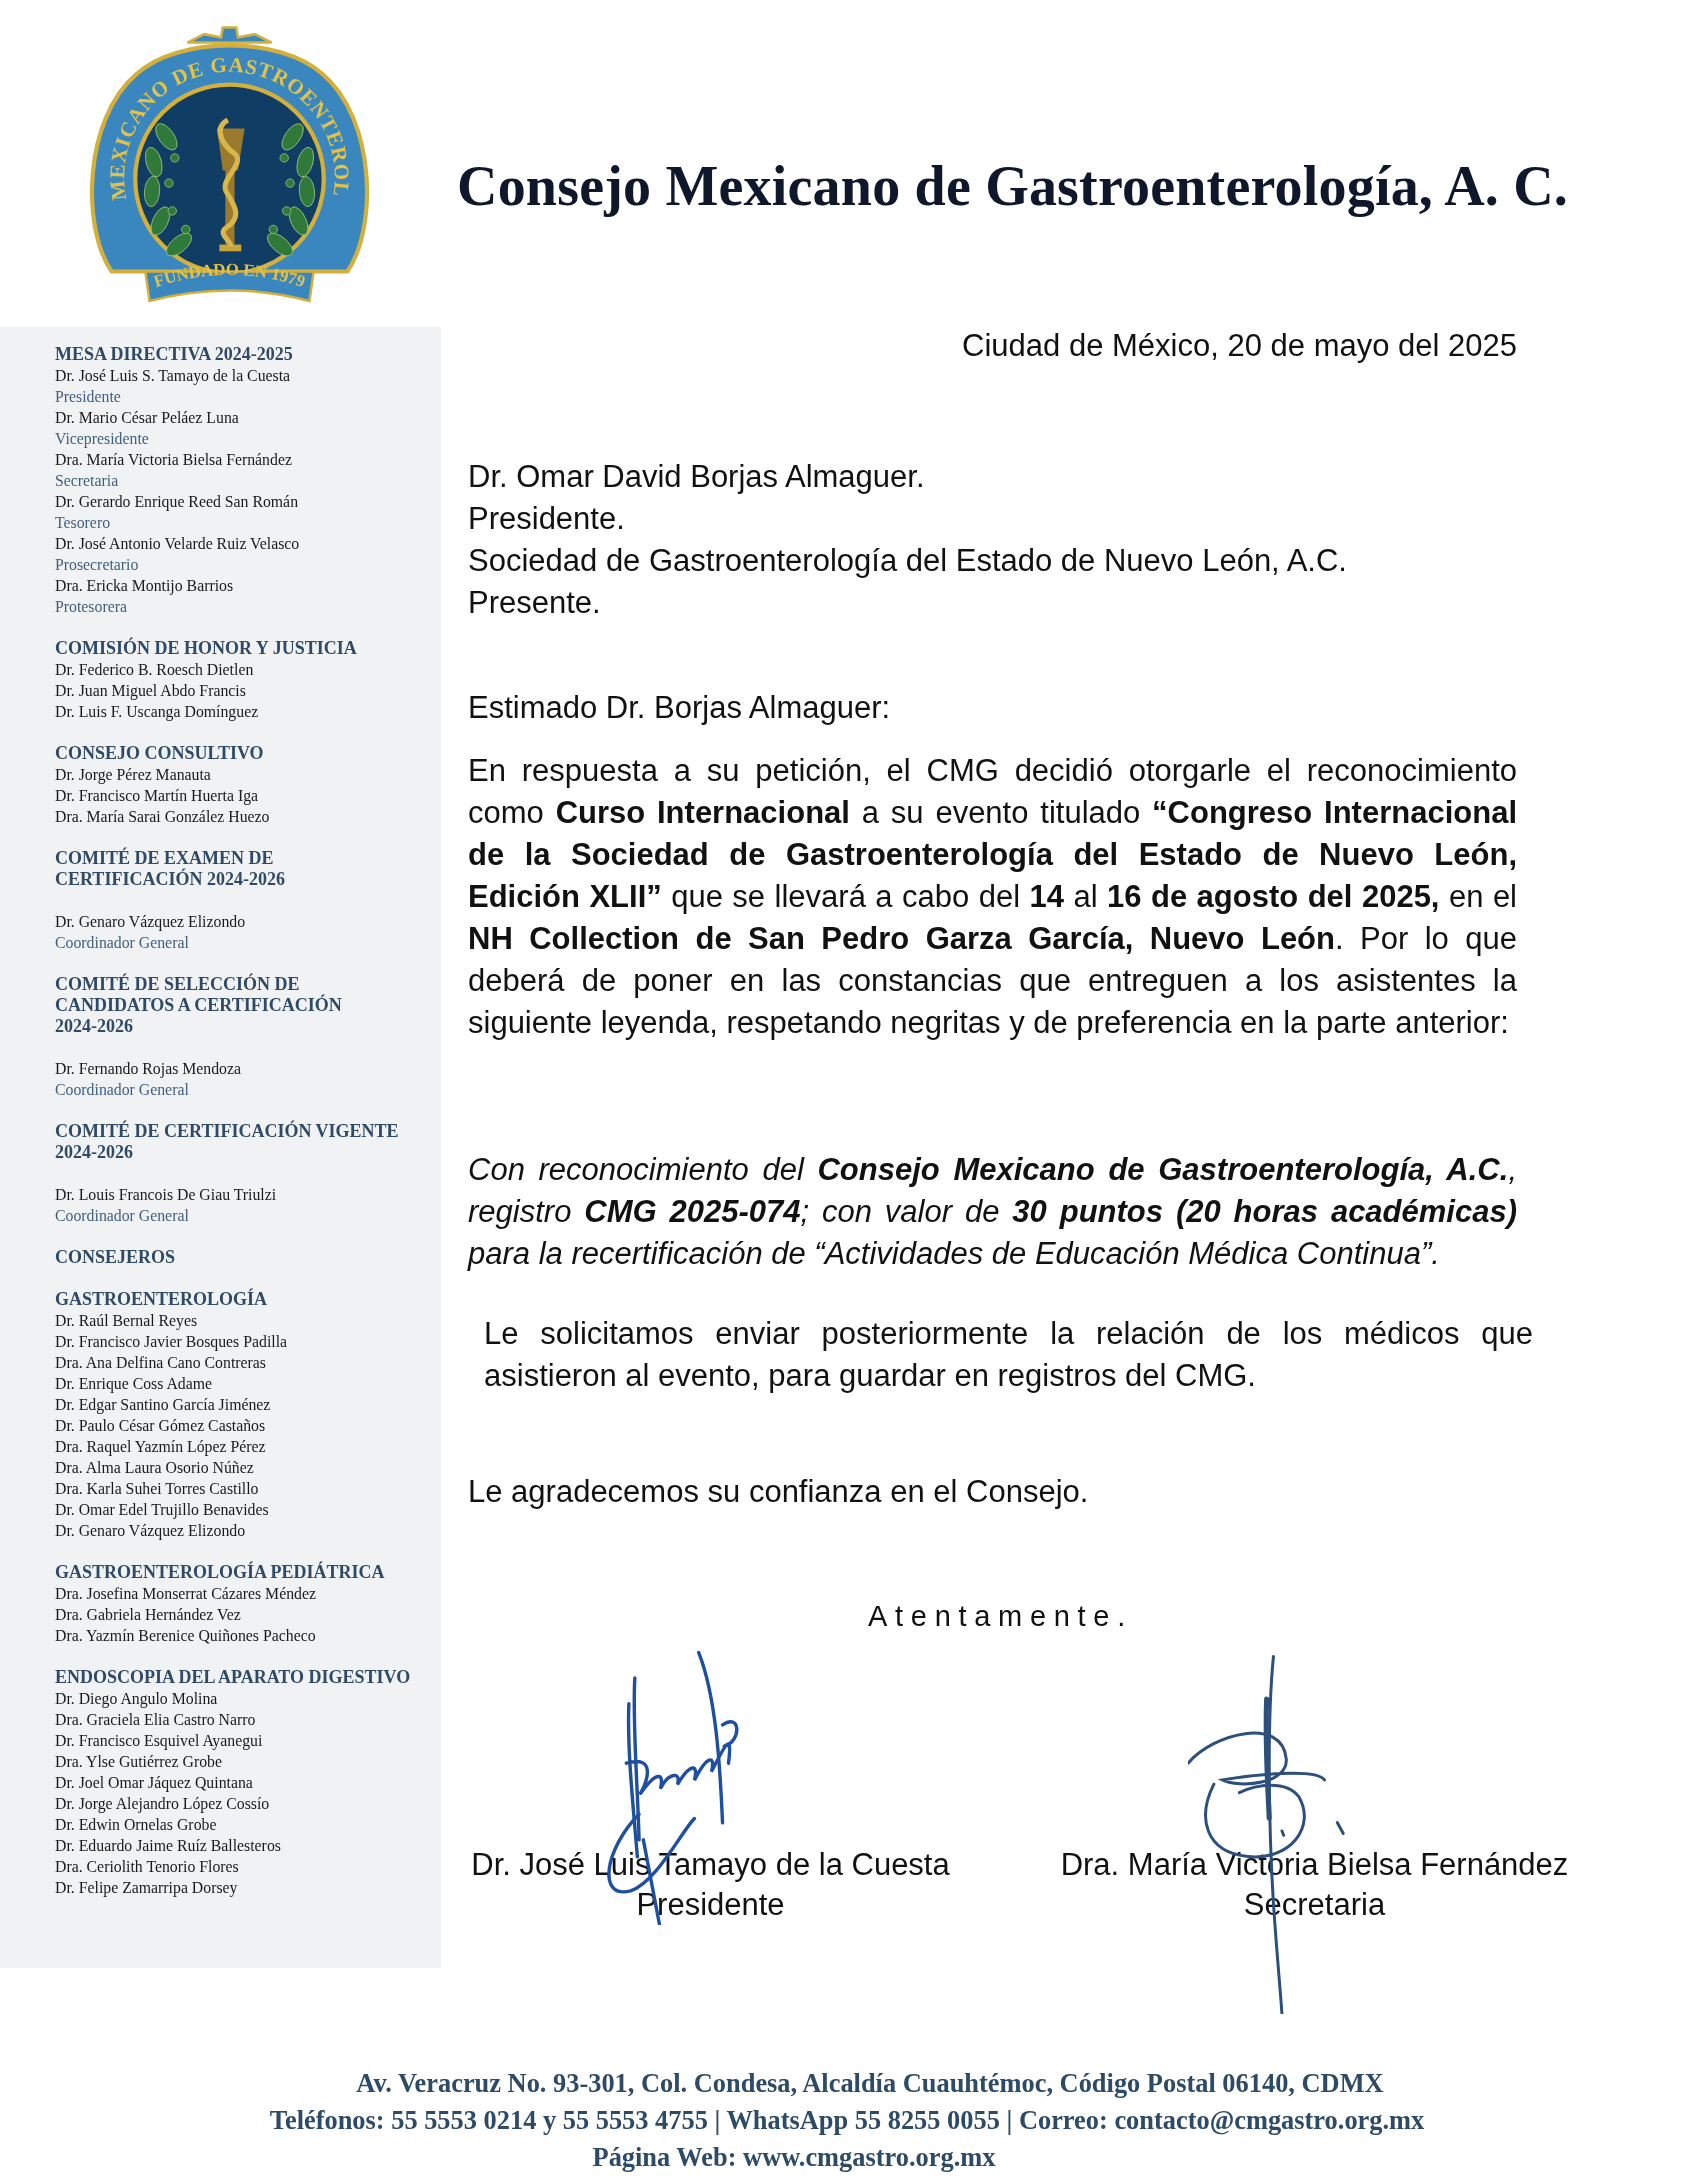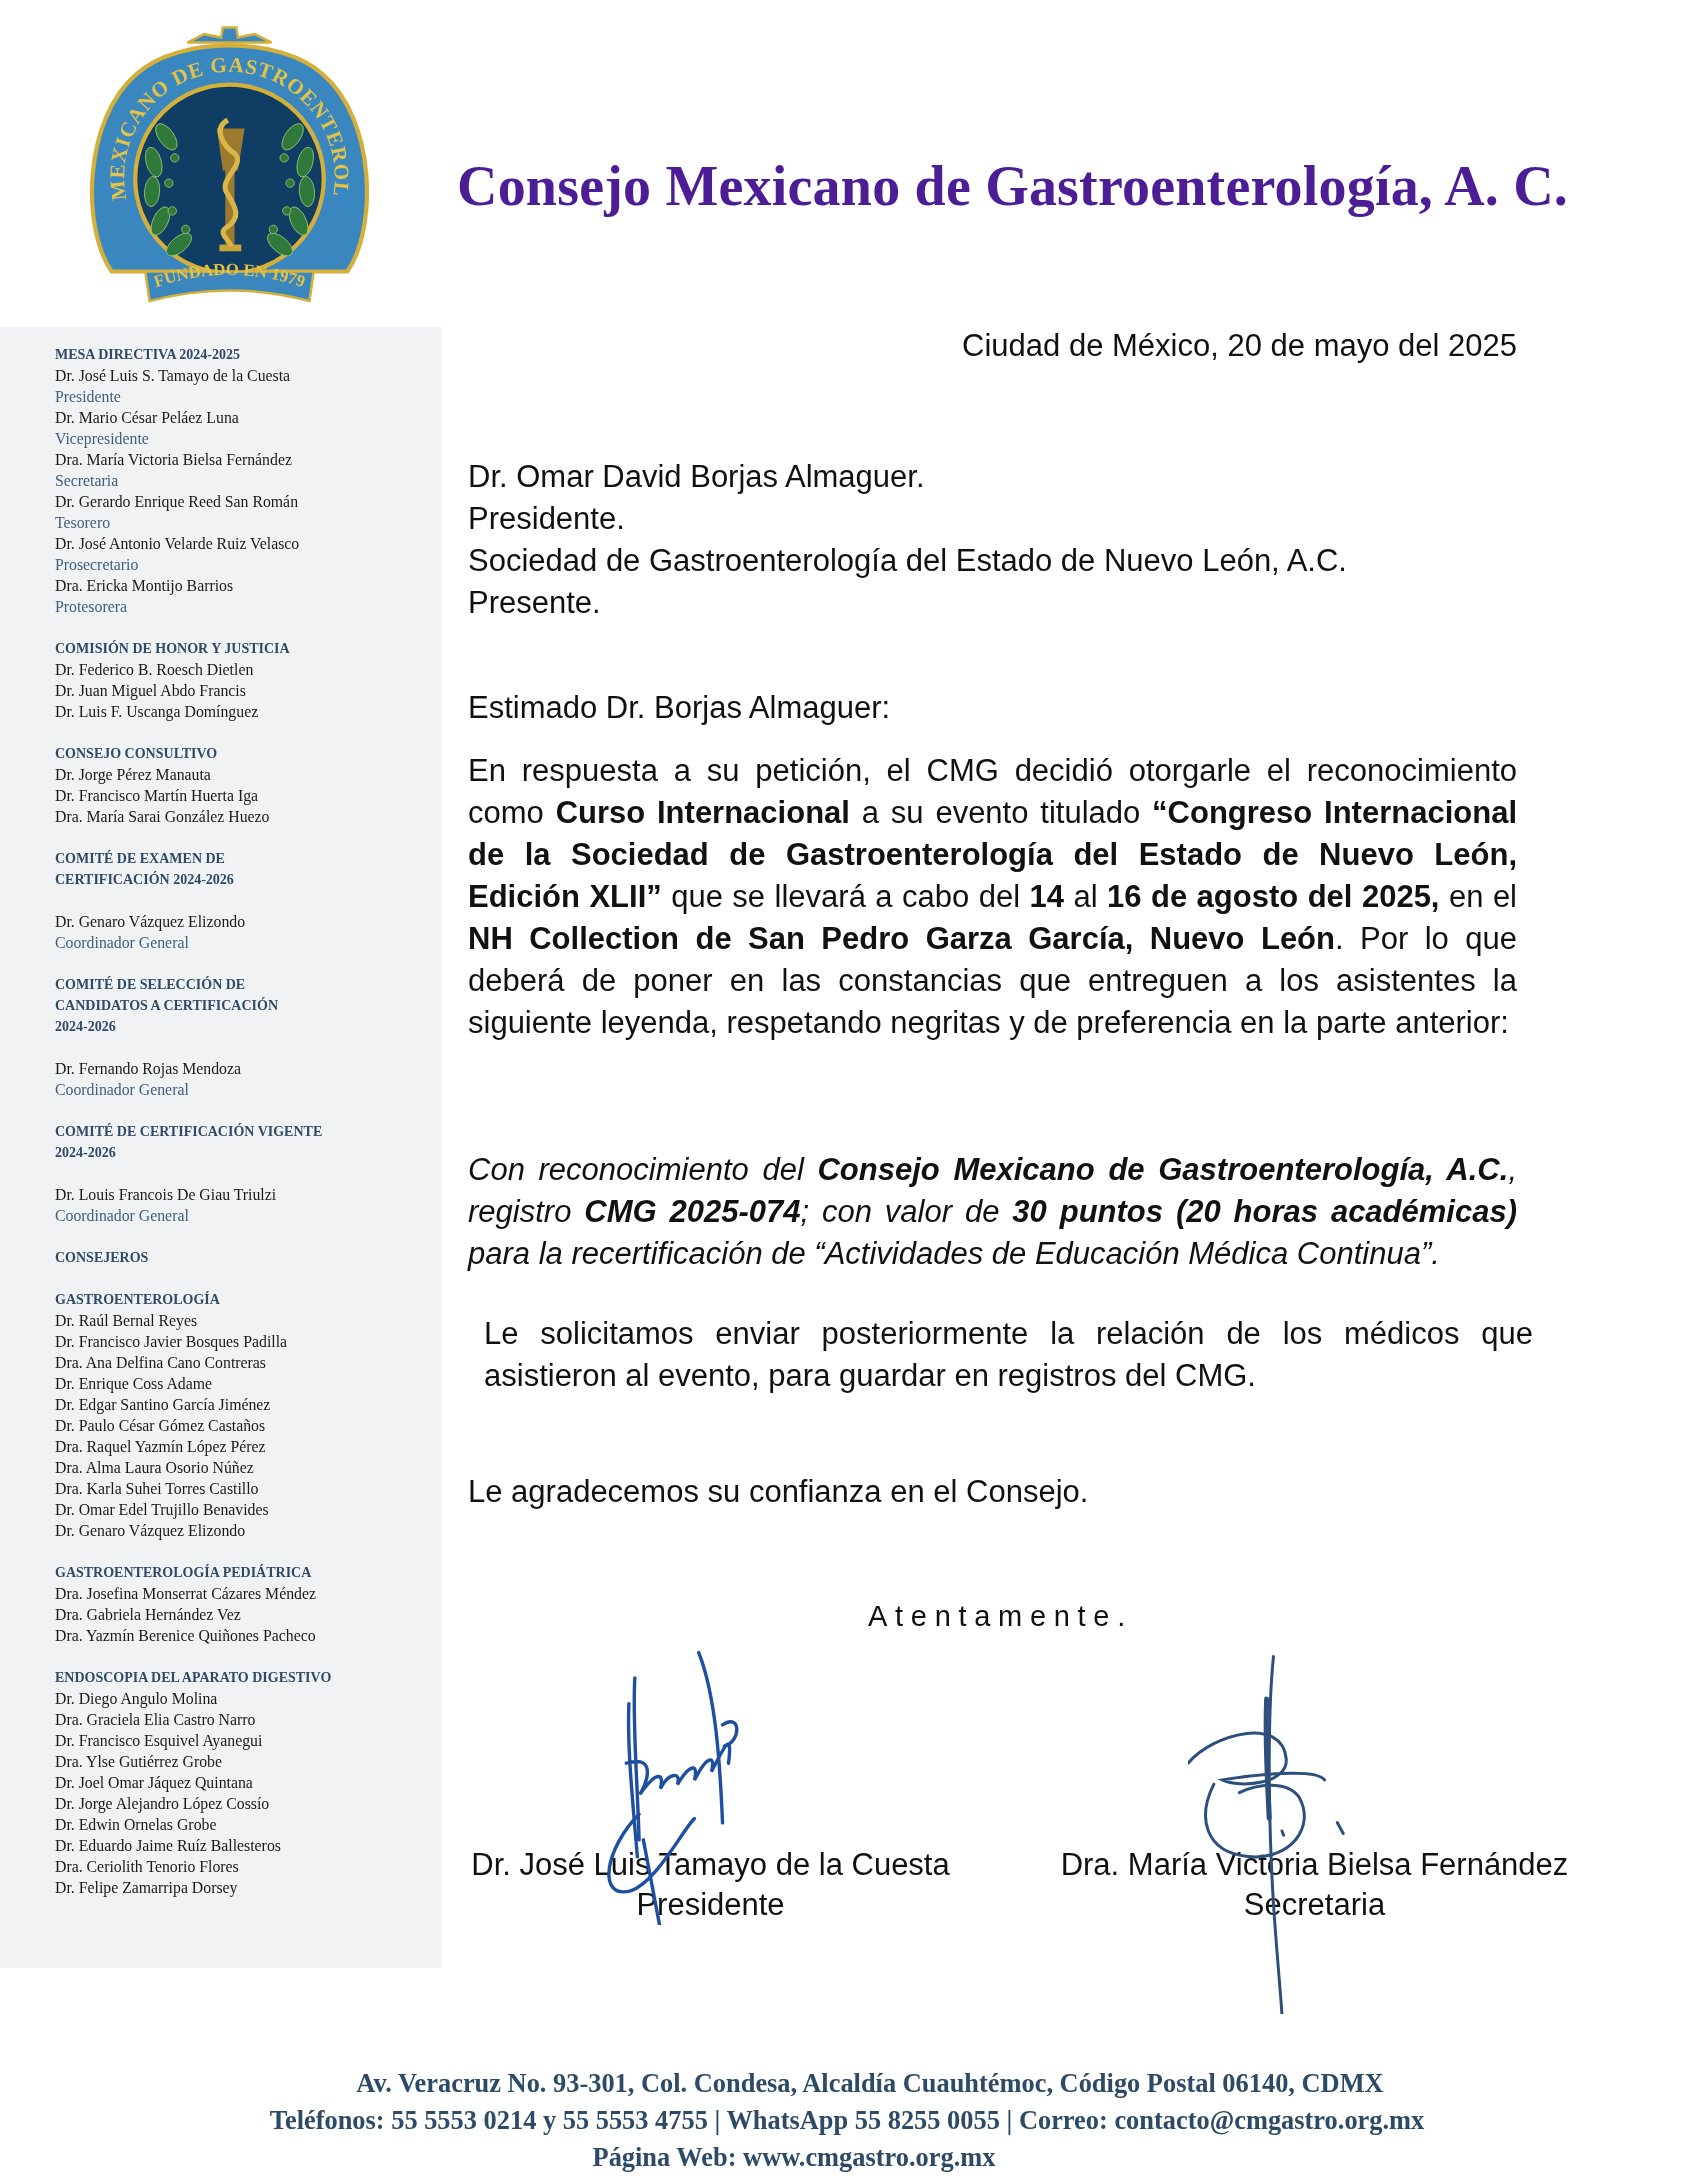--- a/index.html
+++ b/index.html
@@ -5,35 +5,35 @@
   html, body { margin: 0; padding: 0; background: #ffffff; }
   body { width: 1694px; height: 2181px; position: relative; overflow: hidden; }
 
   
   .logo { position: absolute; left: 78px; top: 19px; width: 303px; height: 303px; }
 
   
   .org-title {
     position: absolute; left: 457px; top: 152px; width: 1124px;
     font-family: "Liberation Serif", serif; font-weight: bold;
-    font-size: 56px; line-height: 68px; color: #4c1d95;
+    font-size: 56px; line-height: 68px; color: #0f172a;
     white-space: nowrap; letter-spacing: 0.2px;
   }
 
   
   .sidebar {
     position: absolute; left: 0; top: 327px; width: 441px; height: 1641px;
     background: #f1f2f4;
   }
   .sidebar-inner {
     position: absolute; left: 55px; top: 17px; width: 383px;
     font-family: "Liberation Serif", serif; font-size: 15.8px; line-height: 21px; color: #1a1a1a;
   }
   .sb-section { margin-bottom: 21px; }
-  .sb-heading { font-weight: bold; color: #2e4a66; font-size: 14px; line-height: 21px; }
+  .sb-heading { font-weight: bold; color: #2e4a66; font-size: 18px; line-height: 21px; }
   .sb-heading.gap-after { margin-bottom: 21px; }
   .sb-name { white-space: nowrap; }
   .sb-role { color: #3f5f7f; }
 
   
   .main {
     position: absolute; left: 468px; top: 0; width: 1049px;
     font-family: "Liberation Sans", sans-serif; font-size: 31px; line-height: 42px; color: #111;
   }
   .date { position: absolute; top: 325px; right: 0; white-space: nowrap; }

